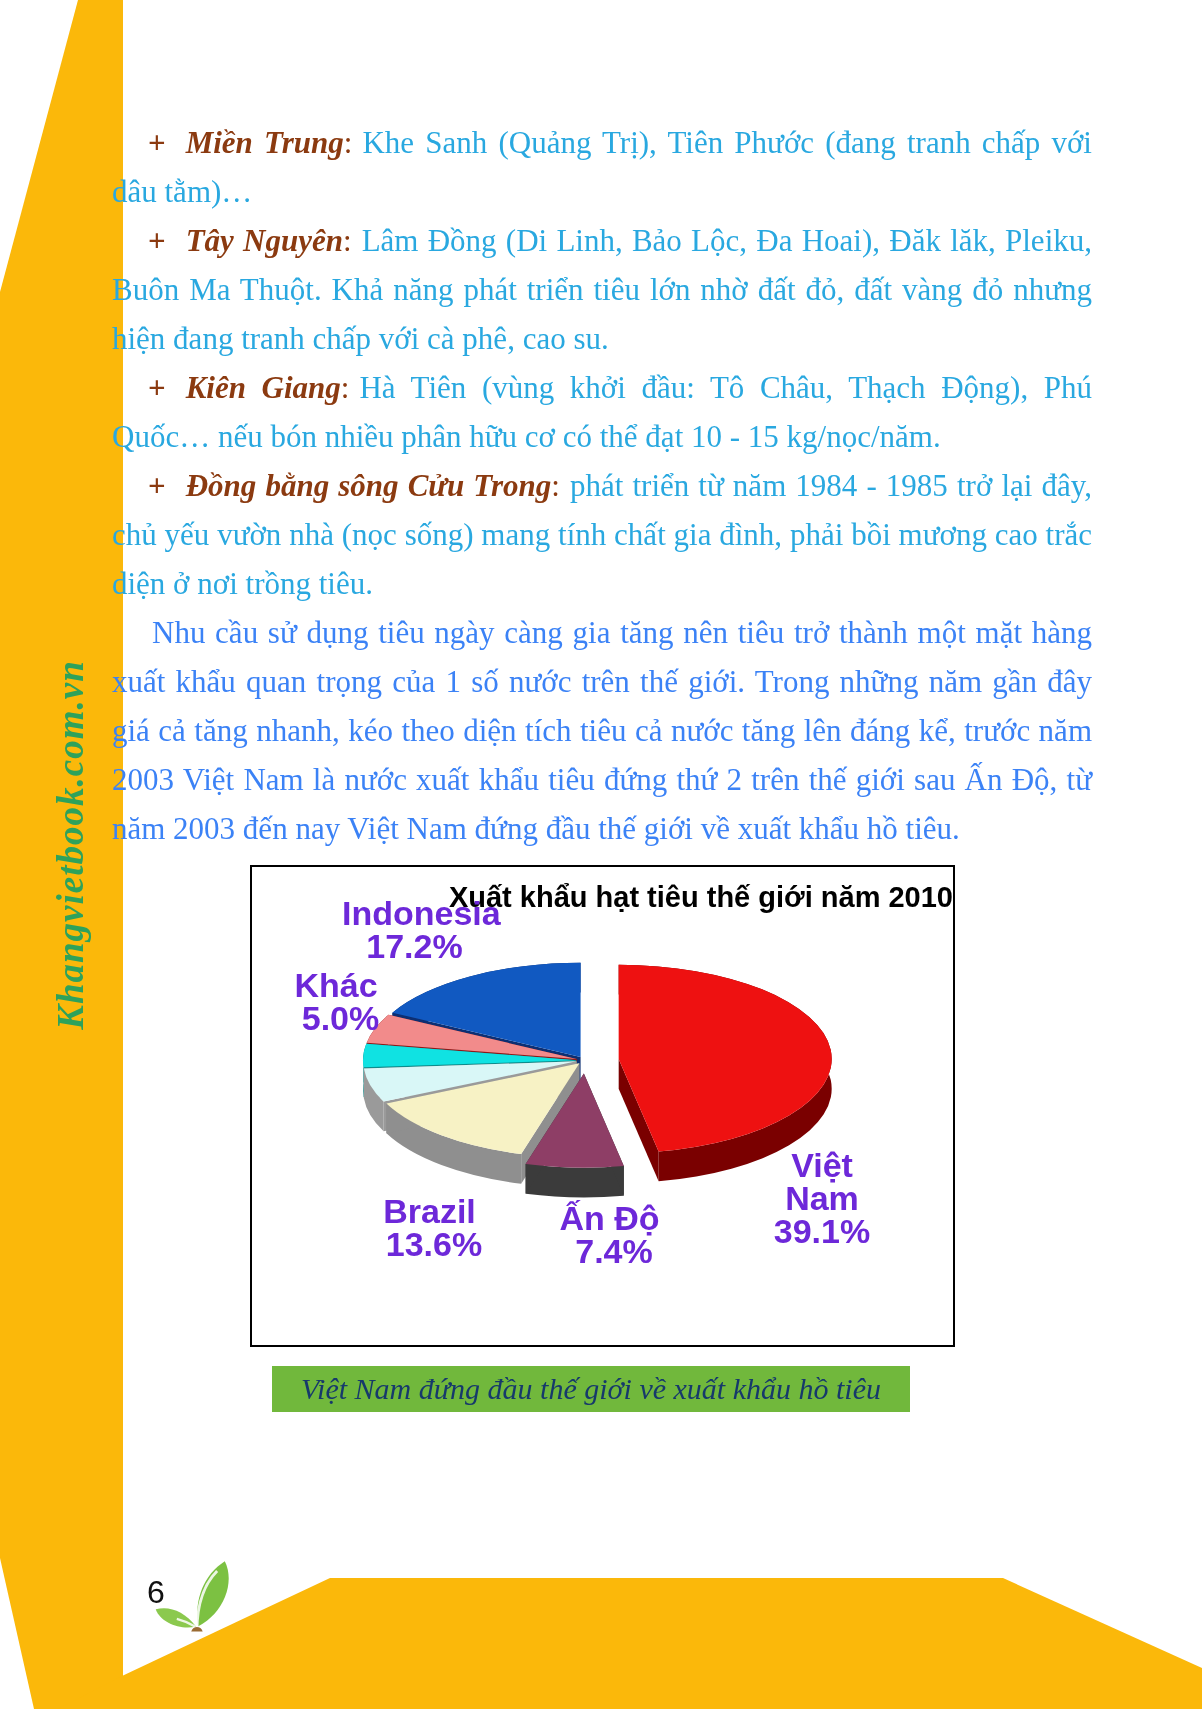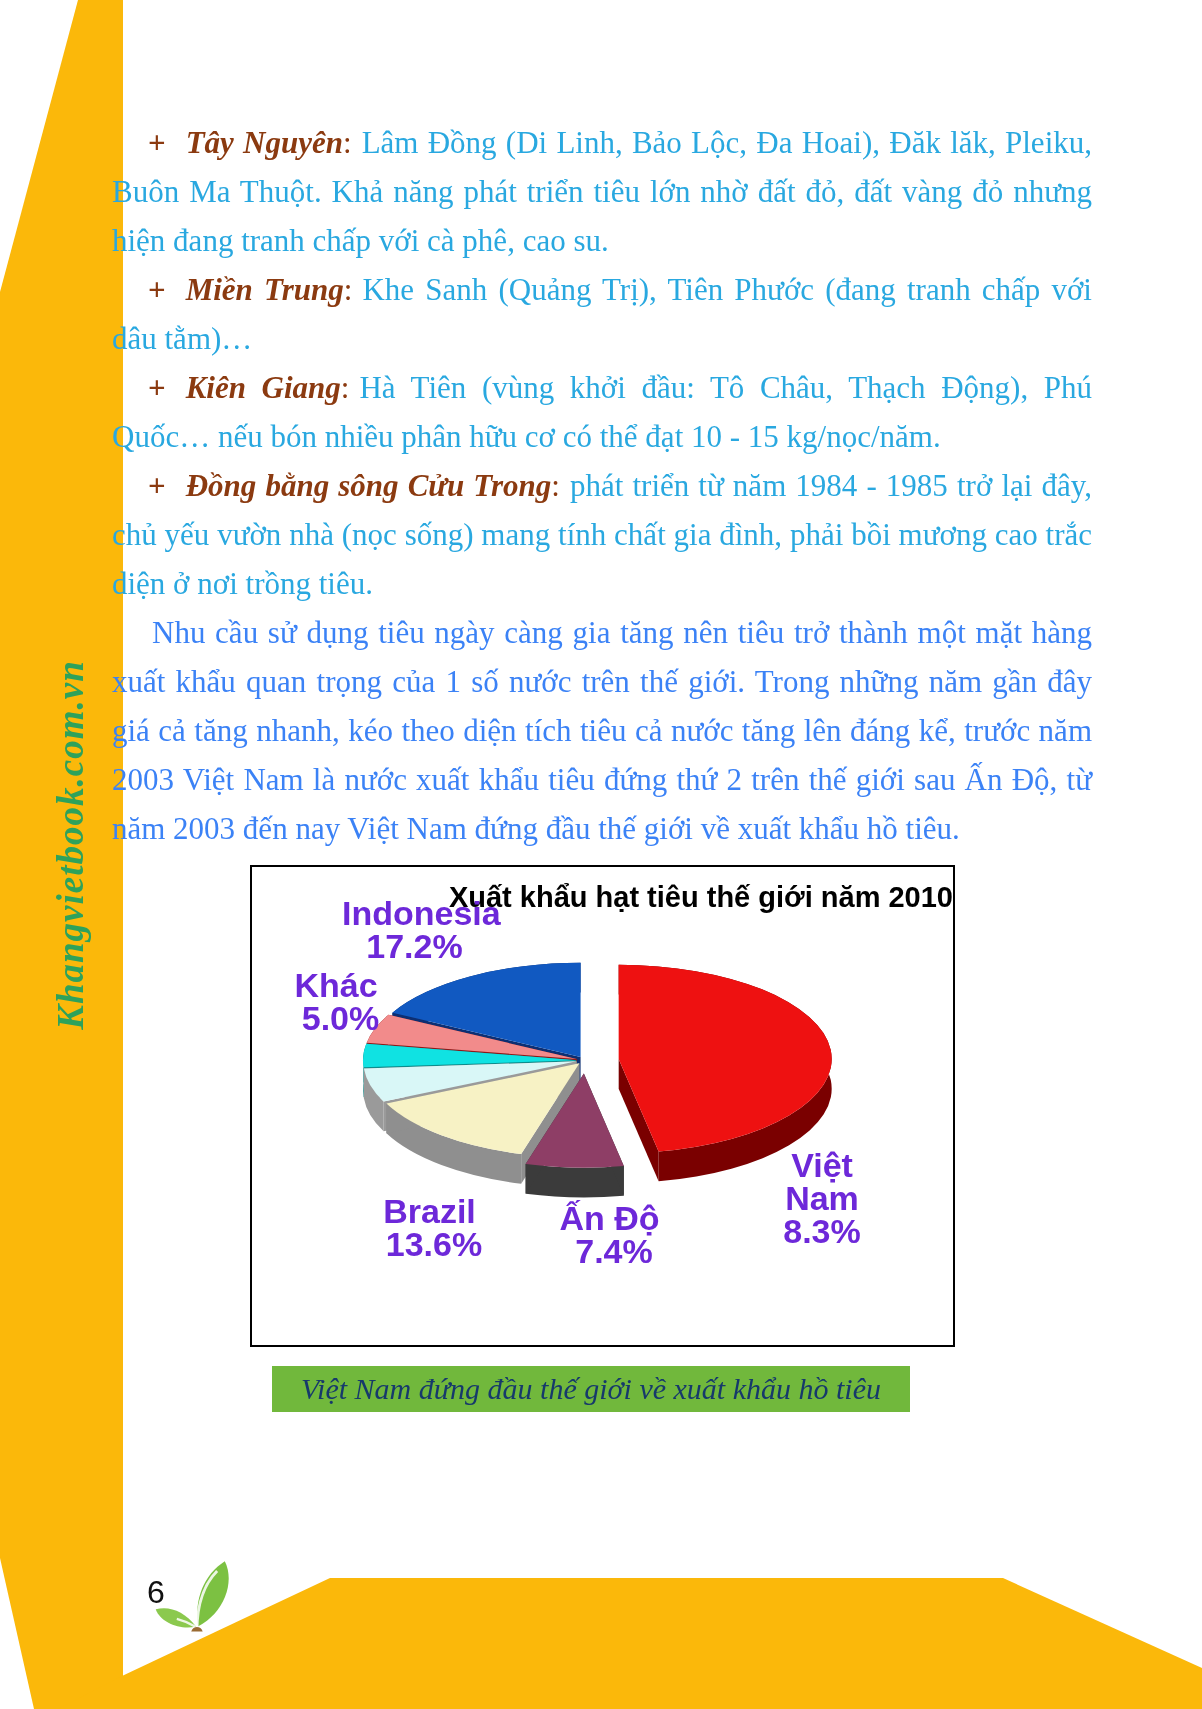--- a/index.html
+++ b/index.html
@@ -48,22 +48,22 @@
 </style>
 </head>
 <body>
 
 <div class="deco deco-left"></div>
 <div class="deco deco-bottom"></div>
 
 <div class="watermark">Khangvietbook.com.vn</div>
 
 <div class="content">
+  <p class="bullet-para"><span class="bullet">+</span><span class="blabel">Miền Trung</span><span class="colon">:</span><span class="pbody">Khe Sanh (Quảng Trị), Tiên Phước (đang tranh chấp với dâu tằm)…</span></p>
   <p class="bullet-para"><span class="bullet">+</span><span class="blabel">Tây Nguyên</span><span class="colon">:</span><span class="pbody">Lâm Đồng (Di Linh, Bảo Lộc, Đa Hoai), Đăk lăk, Pleiku, Buôn Ma Thuột. Khả năng phát triển tiêu lớn nhờ đất đỏ, đất vàng đỏ nhưng hiện đang tranh chấp với cà phê, cao su.</span></p>
-  <p class="bullet-para"><span class="bullet">+</span><span class="blabel">Miền Trung</span><span class="colon">:</span><span class="pbody">Khe Sanh (Quảng Trị), Tiên Phước (đang tranh chấp với dâu tằm)…</span></p>
   <p class="bullet-para"><span class="bullet">+</span><span class="blabel">Kiên Giang</span><span class="colon">:</span><span class="pbody">Hà Tiên (vùng khởi đầu: Tô Châu, Thạch Động), Phú Quốc… nếu bón nhiều phân hữu cơ có thể đạt 10 - 15 kg/nọc/năm.</span></p>
   <p class="bullet-para"><span class="bullet">+</span><span class="blabel">Đồng bằng sông Cửu Trong</span><span class="colon">:</span><span class="pbody">phát triển từ năm 1984 - 1985 trở lại đây, chủ yếu vườn nhà (nọc sống) mang tính chất gia đình, phải bồi mương cao trắc diện ở nơi trồng tiêu.</span></p>
   <p class="closing-para">Nhu cầu sử dụng tiêu ngày càng gia tăng nên tiêu trở thành một mặt hàng xuất khẩu quan trọng của 1 số nước trên thế giới. Trong những năm gần đây giá cả tăng nhanh, kéo theo diện tích tiêu cả nước tăng lên đáng kể, trước năm 2003 Việt Nam là nước xuất khẩu tiêu đứng thứ 2 trên thế giới sau Ấn Độ, từ năm 2003 đến nay Việt Nam đứng đầu thế giới về xuất khẩu hồ tiêu.</p>
 </div>
 
 <div class="chart-box">
   <div class="chart-title">Xuất khẩu hạt tiêu thế giới năm 2010</div>
   <svg id="pie-svg" class="pie-svg" viewBox="0 0 705 482">
       <path d="M140.7,146.9 A215 95 0 0 1 330.4,96.6 l0,30 A215 95 0 0 0 140.7,176.9 Z" fill="#0d2f73"></path>
       <path d="M330.4,191.6 L140.7,146.9 L140.7,176.9 L330.4,221.6 Z" fill="#0d2f73"></path>
@@ -96,21 +96,21 @@
     </svg>
   <div class="pie-label lbl-indonesia">
       <span class="ln">Indonesia</span>
       <span class="ln">17.2%</span>
     </div>
   <div class="pie-label lbl-khac lbl-inline"><span>Khác</span><span class="pct">5.0%</span></div>
   <div class="pie-label lbl-brazil lbl-inline"><span>Brazil</span><span class="pct">13.6%</span></div>
   <div class="pie-label lbl-ando lbl-inline"><span>Ấn Độ</span><span class="pct">7.4%</span></div>
   <div class="pie-label lbl-vietnam">
       <span class="ln">Việt Nam</span>
-      <span class="ln">8.3%</span>
+      <span class="ln">39.1%</span>
     </div>
 </div>
 
 <div class="caption">Việt Nam đứng đầu thế giới về xuất khẩu hồ tiêu</div>
 
 <svg class="leaf-logo" viewBox="0 0 100 90">
   <path d="M52,80 C48,52 58,26 80,12 C91,34 79,66 52,80 Z" fill="#7cc142"></path>
   <path d="M50,80 C38,64 22,58 8,62 C13,76 34,84 50,80 Z" fill="#8bc94e"></path>
   <path d="M51,84 C51,68 54,40 72,22" stroke="#ffffff" stroke-width="3" fill="none" opacity="0.85"></path>
   <path d="M30,72 C38,74 44,77 49,80" stroke="#ffffff" stroke-width="2.4" fill="none" opacity="0.85"></path>

